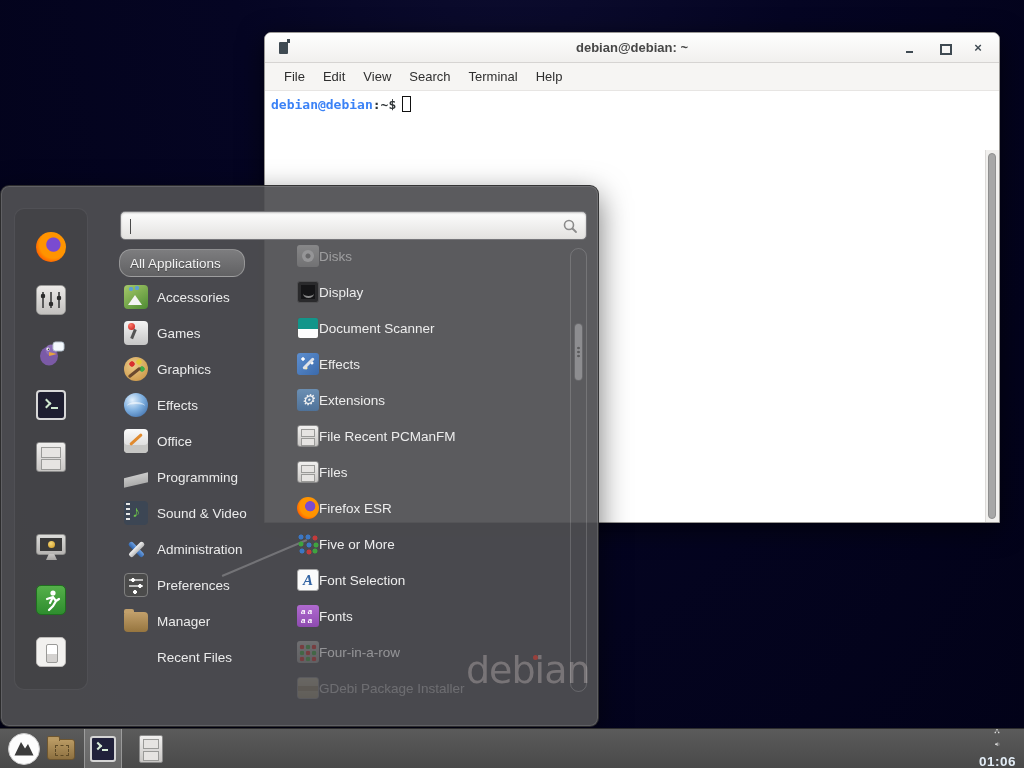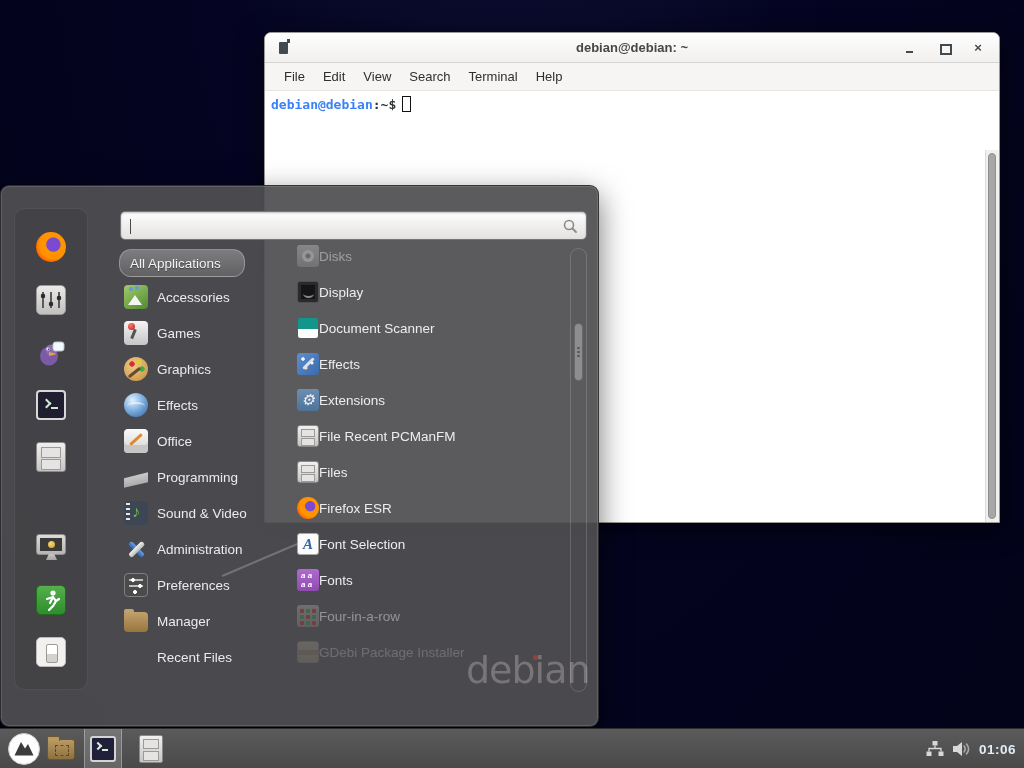--- a/index.html
+++ b/index.html
@@ -238,21 +238,21 @@
       border:2px solid #d4d4d4; border-radius:3px; }
   .tb-term-ic::before { content:""; position:absolute; left:3px; top:5px; width:4px; height:4px;
       border-right:2px solid #d8ecd8; border-bottom:2px solid #d8ecd8; transform:rotate(-45deg); }
   .tb-term-ic::after { content:""; position:absolute; left:10px; top:11px; width:6px; height:2px; background:#d8ecd8; }
   .tb-files-ic { position:relative; width:24px; height:28px;
       background:linear-gradient(#f1f0ef,#c8c6c4); border:1px solid #8a8a8a; border-radius:2px; }
   .tb-files-ic::before { content:""; position:absolute; left:3px; right:3px; top:3px; height:8px;
       border:1px solid #9a9a98; background:#e6e4e2; }
   .tb-files-ic::after { content:""; position:absolute; left:3px; right:3px; top:15px; height:8px;
       border:1px solid #9a9a98; background:#e6e4e2; }
-  .tray { position:absolute; right:0; top:0; height:40px; display:flex; align-items:center; gap:8px; padding-right:8px; }
+  .tray { position:absolute; right:0; top:0; height:40px; display:flex; align-items:center; gap:8px; padding-right:8px;flex-direction:column; }
   .tb-clock { font-size:13.5px; font-weight:bold; color:#e3edf6; letter-spacing:.5px; }
 </style>
 </head>
 <body>
 
 <div class="term-win">
   <div class="term-titlebar">
     <div class="term-winicon"></div>
     <div class="term-title">debian@debian: ~</div>
     <div class="wbtn wbtn-min" style="right:82px;"></div>
@@ -395,20 +395,24 @@
       </div>
     <div class="app-row">
         <i class="ai ai-cabinet"></i>
         <span>Files</span>
       </div>
     <div class="app-row">
         <i class="ai ai-firefox"></i>
         <span>Firefox ESR</span>
       </div>
     <div class="app-row">
+        <i class="ai ai-five"></i>
+        <span>Five or More</span>
+      </div>
+    <div class="app-row">
         <i class="ai ai-fontsel"></i>
         <span>Font Selection</span>
       </div>
     <div class="app-row">
         <i class="ai ai-fonts"></i>
         <span>Fonts</span>
       </div>
     <div class="app-row faded">
         <i class="ai ai-four"></i>
         <span>Four-in-a-row</span>

